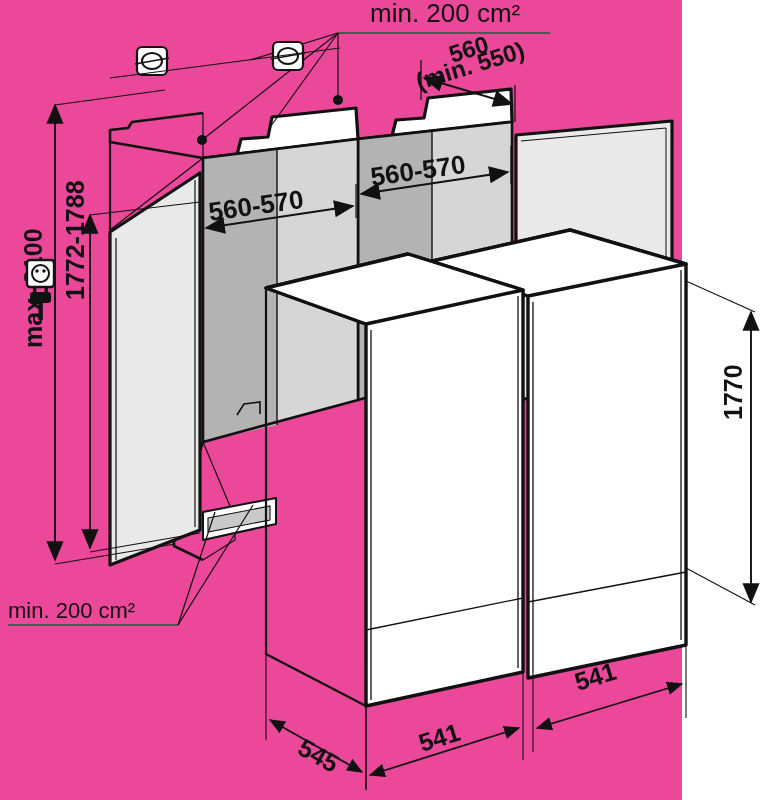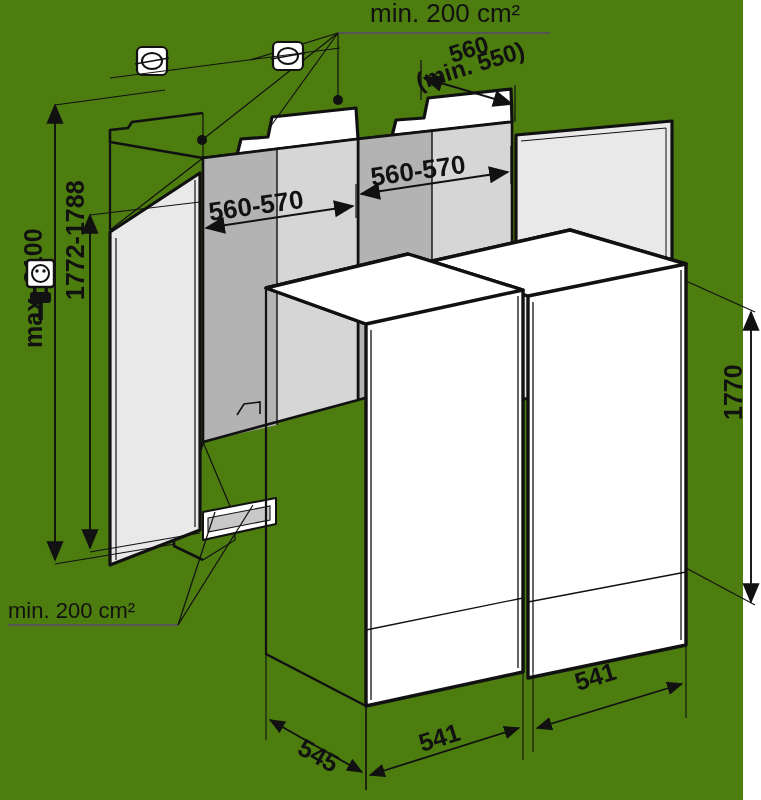--- a/index.html
+++ b/index.html
@@ -9,23 +9,23 @@
     background: #ffffff;
   }
   body {
     width: 761px;
     height: 800px;
     overflow: hidden;
     font-family: "Liberation Sans", sans-serif;
   }
   #stage {
     position: relative;
-    width: 743px;
+    width: 682px;
     height: 800px;
-    background: #4d7c0f;
+    background: #ec4899;
   }
   #drawing {
     position: absolute;
     left: 0;
     top: 0;
     width: 761px;
     height: 800px;
   }
   .dim-text {
     font-family: "Liberation Sans", sans-serif;

